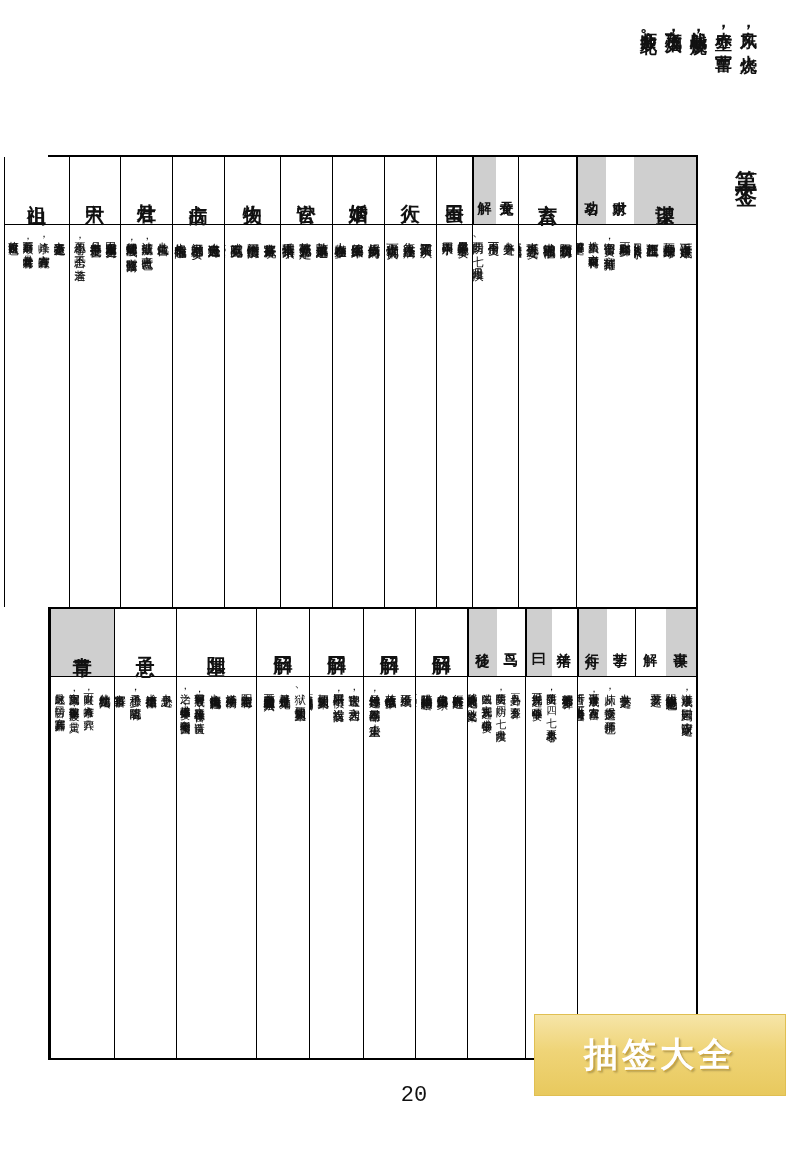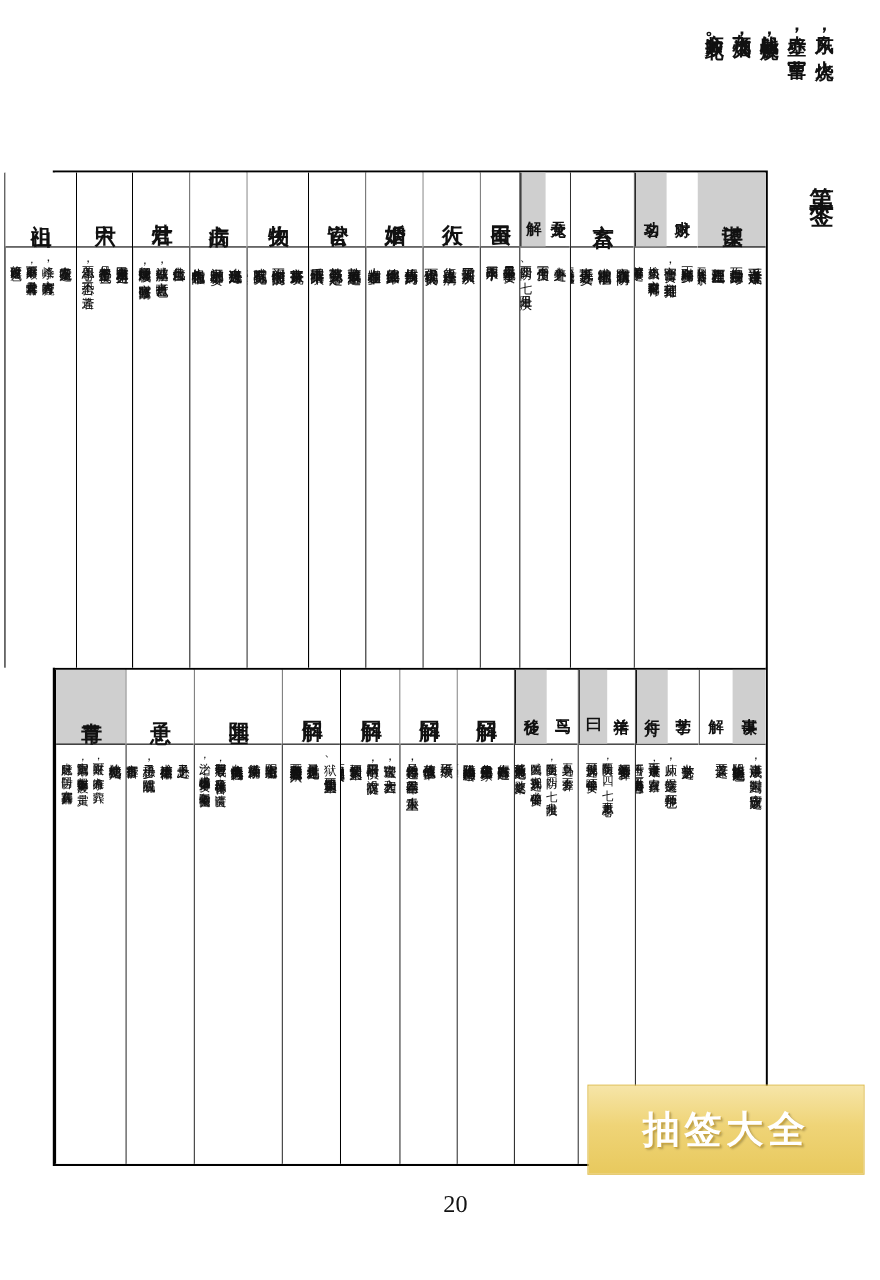--- a/index.html
+++ b/index.html
@@ -156,29 +156,29 @@
   .vline.tiny { font-size: 10.5px; }
 
   
   .pagenum {
     position: absolute;
     left: 0;
     right: 0;
     bottom: 56px;
     text-align: center;
     font-size: 22px;
-    font-family: Liberation Serif, serif;
+    font-family: Liberation Mono, monospace;
     padding-left: 28px;
   }
 
   
   .watermark {
     position: absolute;
     right: 14px;
-    bottom: 96px;
+    bottom: 68px;
     width: 250px;
     height: 80px;
     background: linear-gradient(180deg,#f6e5a8 0%, #efd477 45%, #e8c95e 100%);
     border: 1px solid #e0bf52;
     display: flex;
     align-items: center;
     justify-content: center;
   }
   .watermark-text {
     font-size: 34px;

